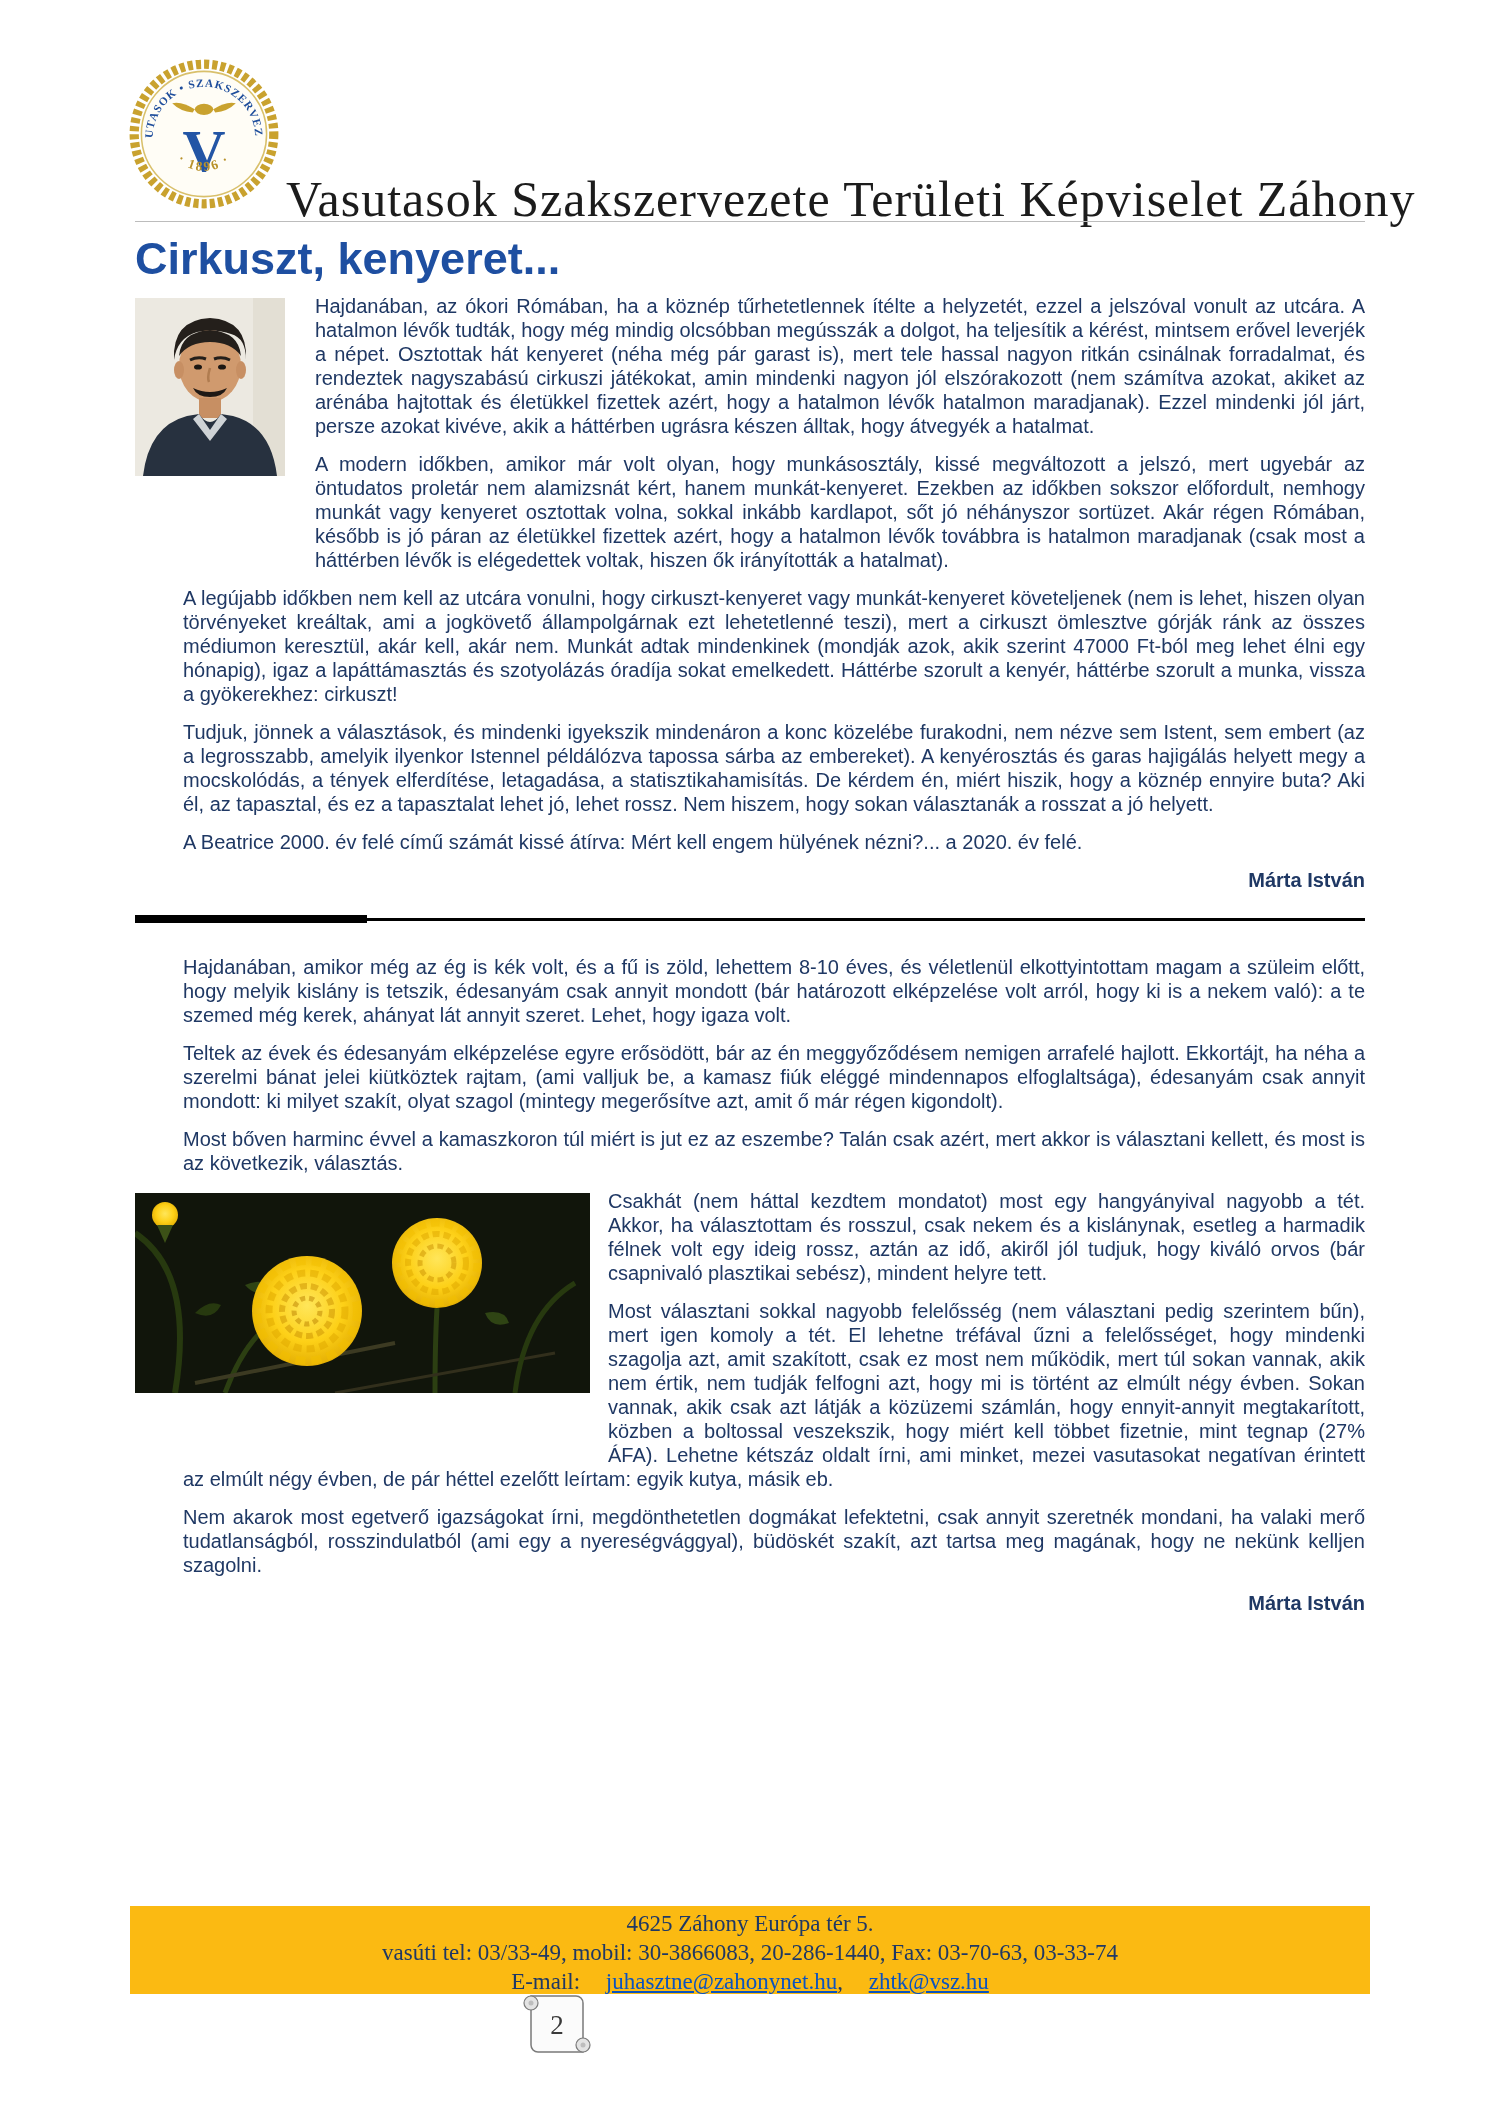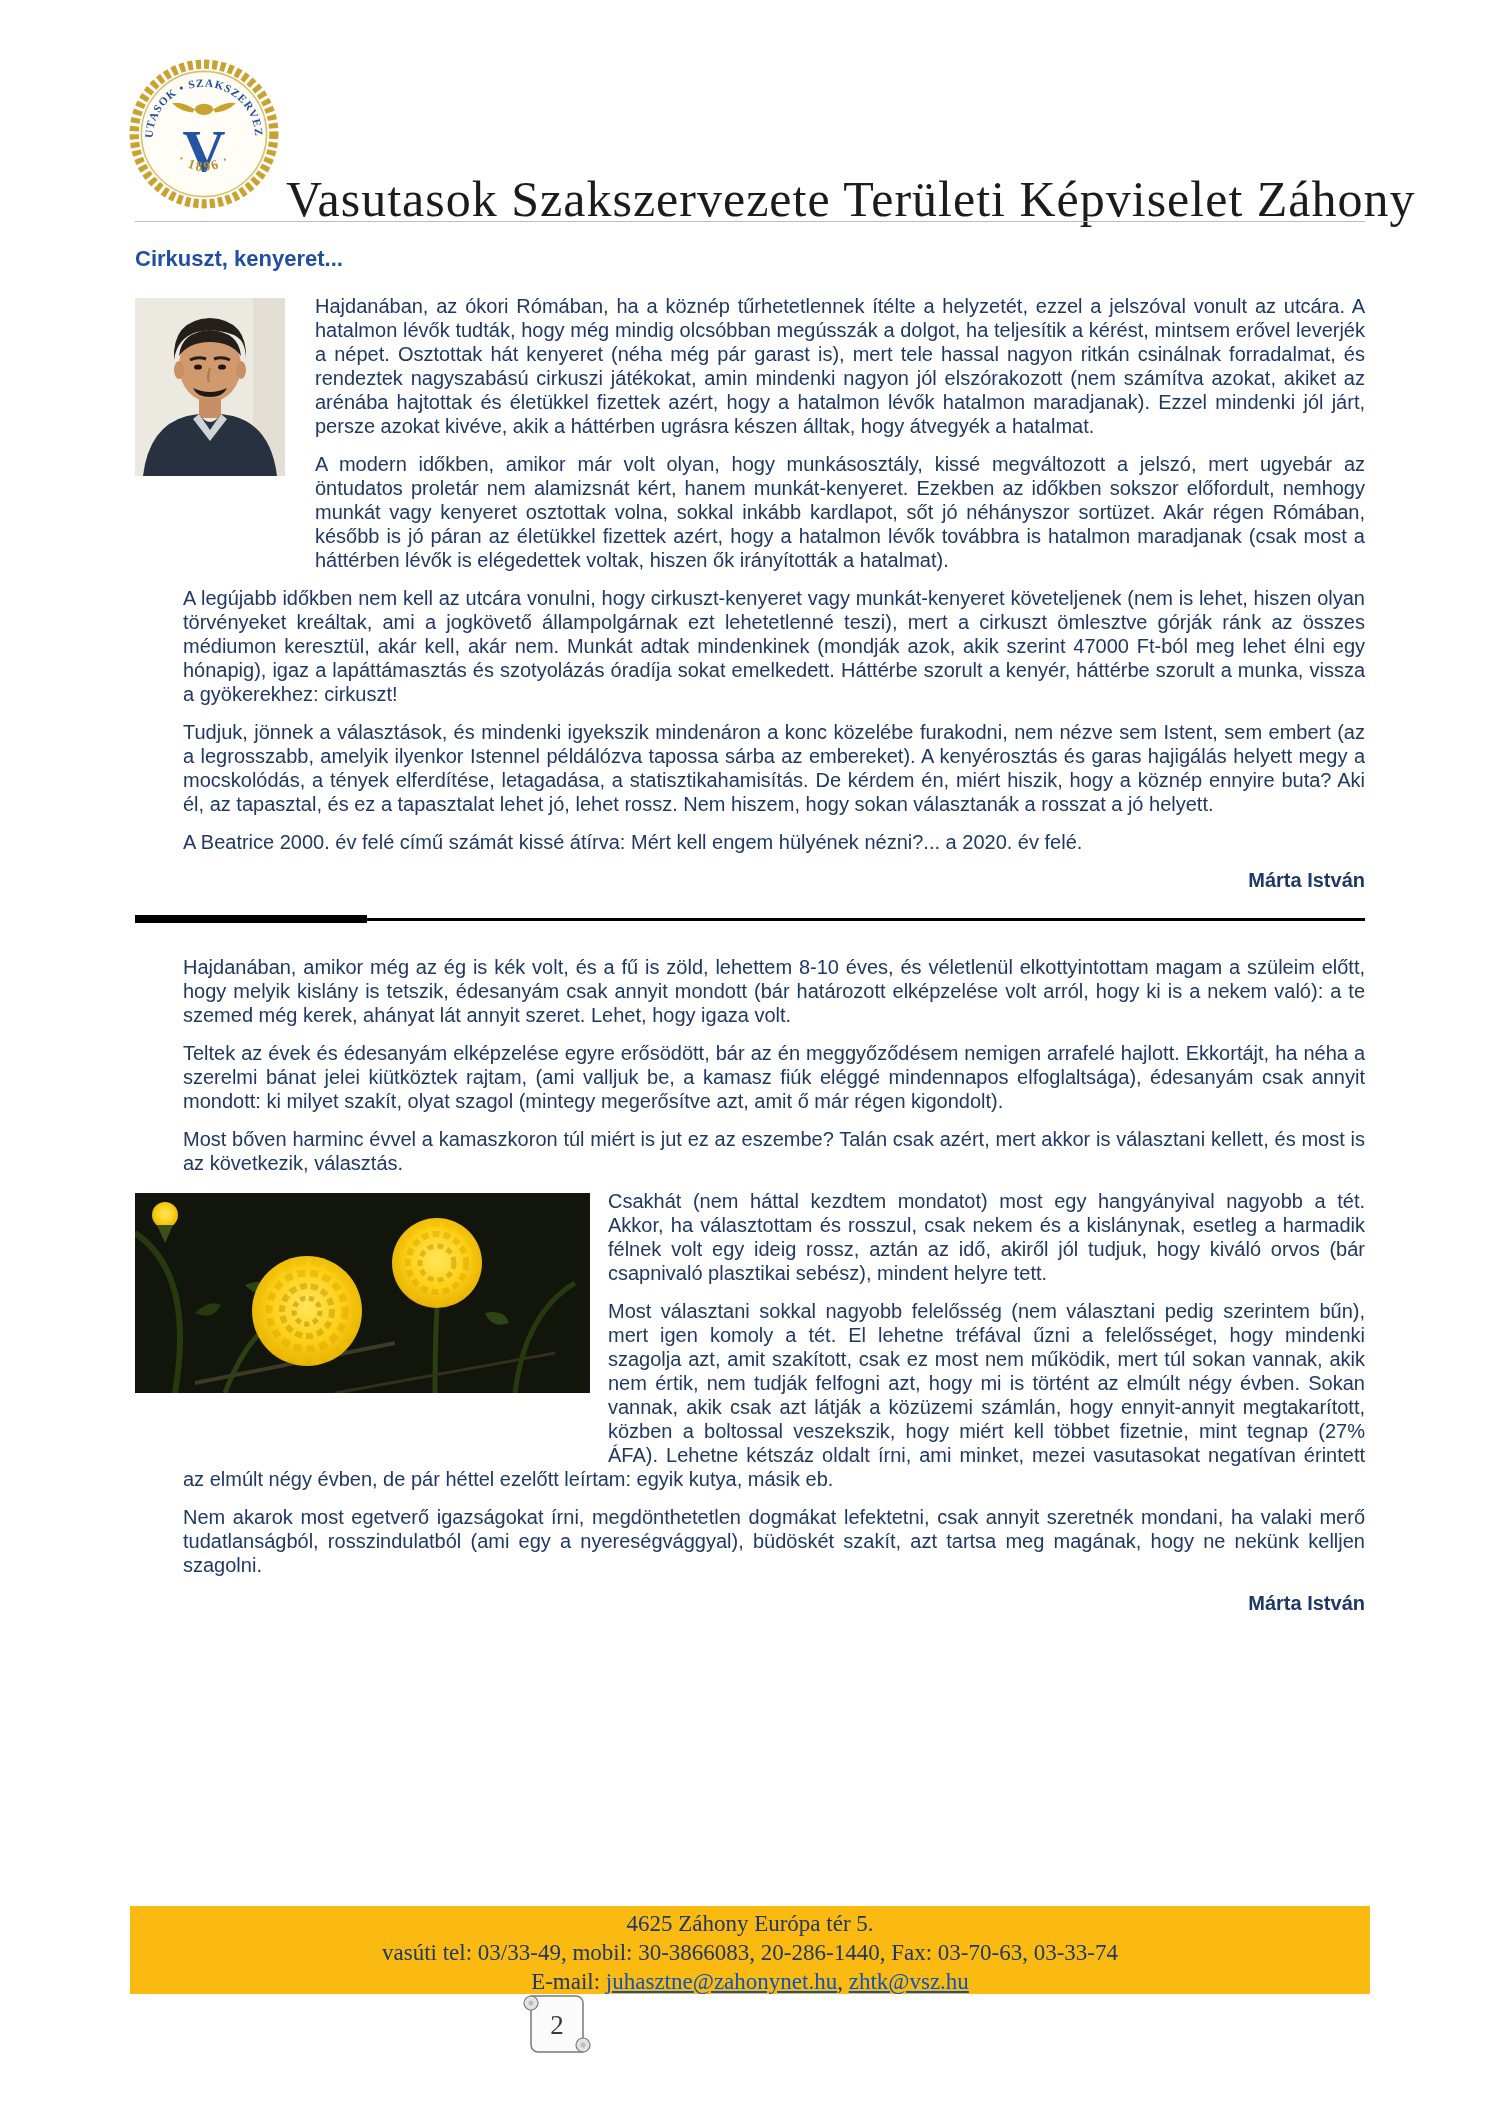--- a/index.html
+++ b/index.html
@@ -19,39 +19,39 @@
     color:#1c1c1c; white-space:nowrap;
   }
   .masthead-rule { position:absolute; left:135px; width:1230px; top:221px; height:1px; background:#bcbcbc; }
   
   .content {
     padding:0 135px;
     color:var(--body-text,#1f3864);
     font-size:20px; line-height:24px; text-align:justify;
   }
   .article-title {
-    font-size:22px; line-height:38px; font-weight:bold;
+    font-size:45px; line-height:38px; font-weight:bold;
     color:var(--heading,#1e4fa1); margin:0 0 16px; text-align:left;
   }
   .content p { margin:0 0 14px;padding-left:48px; }
   .signature { text-align:right; margin:2px 0 10px;font-weight:bold; }
   .float-photo { float:left; }
   .portrait-photo { width:150px; height:178px; margin:4px 30px 96px 0; }
   .flower-photo  { width:455px; height:200px; margin:4px 18px 64px 0; }
   .float-photo svg { width:100%; height:100%; display:block; }
   .divider { clear:both; position:relative; height:3px; background:#000; margin:26px 0 34px; }
   .divider::before { content:""; position:absolute; left:0; top:-3px; width:232px; height:8px; background:#000; }
   
   .footer {
     position:absolute; left:130px; top:1906px; width:1240px; height:88px;
     background:var(--footer-bg,#fbba12);
     font-family:"Liberation Serif", serif; font-size:23px; line-height:29px;
     color:#1f3864; text-align:center; padding-top:3px;
   }
-  .footer a { color:var(--link,#0b53c0); text-decoration:underline; }
+  .footer a { color:var(--link,#0b53c0); text-decoration:underline;margin-left:20px; }
   
   .page-scroll { position:absolute; left:504px; top:1990px; width:100px; height:74px; }
   .page-scroll svg { width:100%; height:100%; display:block; }
 </style>
 </head>
 <body>
 
 <div class="page">
 
   <header class="masthead">

